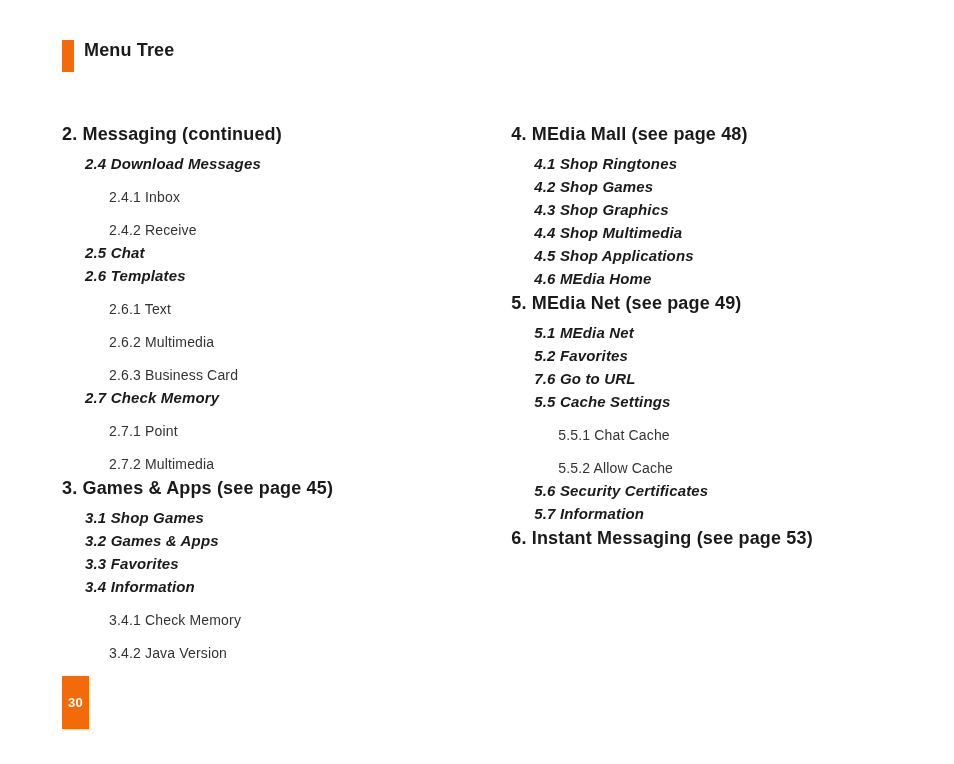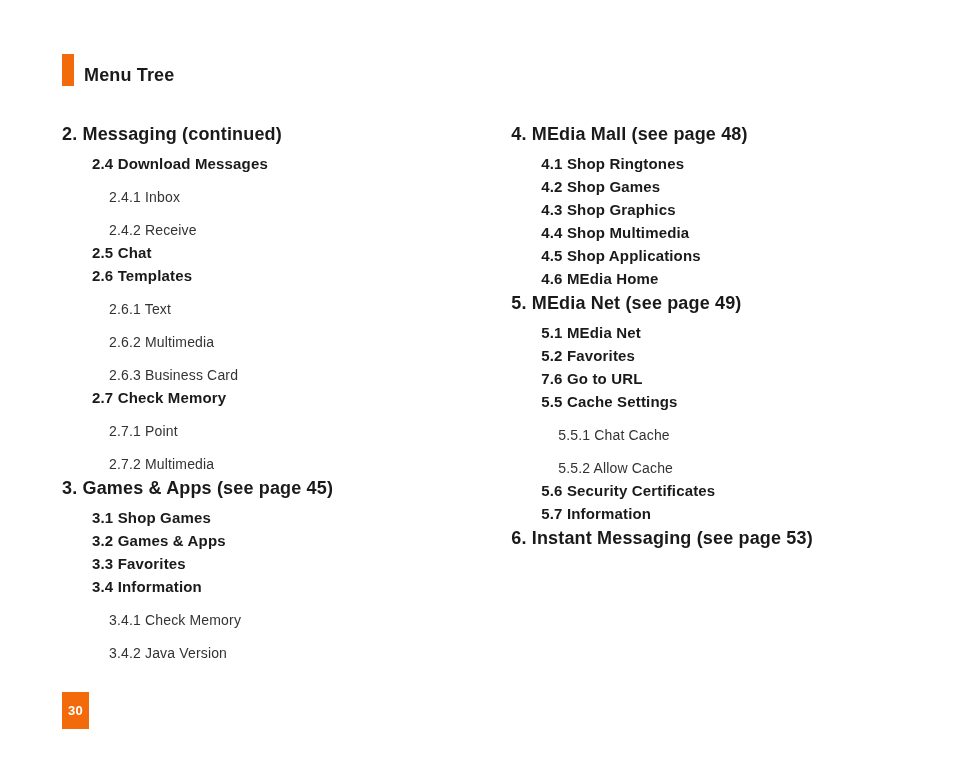--- a/index.html
+++ b/index.html
@@ -11,24 +11,24 @@
     width: 954px;
     height: 764px;
     background: #ffffff;
     font-family: "Helvetica Neue", Arial, sans-serif;
     color: #1a1a1a;
     position: relative;
     letter-spacing: 0.01em;
   }
   .header {
     position: absolute;
-    top: 54px;
+    top: 40px;
     left: 62px;
     display: flex;
-    align-items: flex-end;
+    align-items: flex-start;
   }
   .orange-block {
     width: 12px;
     height: 32px;
     background: #f26a0a;
     margin-right: 10px;
   }
   .header-title {
     font-size: 18px;
     font-weight: 700;
@@ -50,42 +50,43 @@
     font-weight: 700;
     margin-bottom: 10px;
     font-stretch: condensed;
   }
   .section-title:first-child {
     margin-top: 4px;
   }
   .sub1 {
     font-size: 15px;
     font-weight: 700;
-    margin-left: 30px;
+    margin-left: 23px;
     margin-bottom: 6px;
     margin-top: 1px;
     font-stretch: condensed;
+    font-style: italic;
   }
   .sub2 {
     font-size: 14px;
     font-weight: 400;
     margin-left: 47px;
     margin-bottom: 6px;
     margin-top: 17px;
     color: #333;
   }
   .page-num {
     position: absolute;
     bottom: 35px;
     left: 62px;
     background: #f26a0a;
     color: #fff;
     font-size: 13px;
     font-weight: 700;
-    padding: 12px 6px;
+    padding: 20px 6px;
     line-height: 1;
   }
 </style>
 </head>
 <body>
 
 <div class="header">
   <div class="orange-block"></div>
   <div class="header-title">Menu Tree</div>
 </div>

